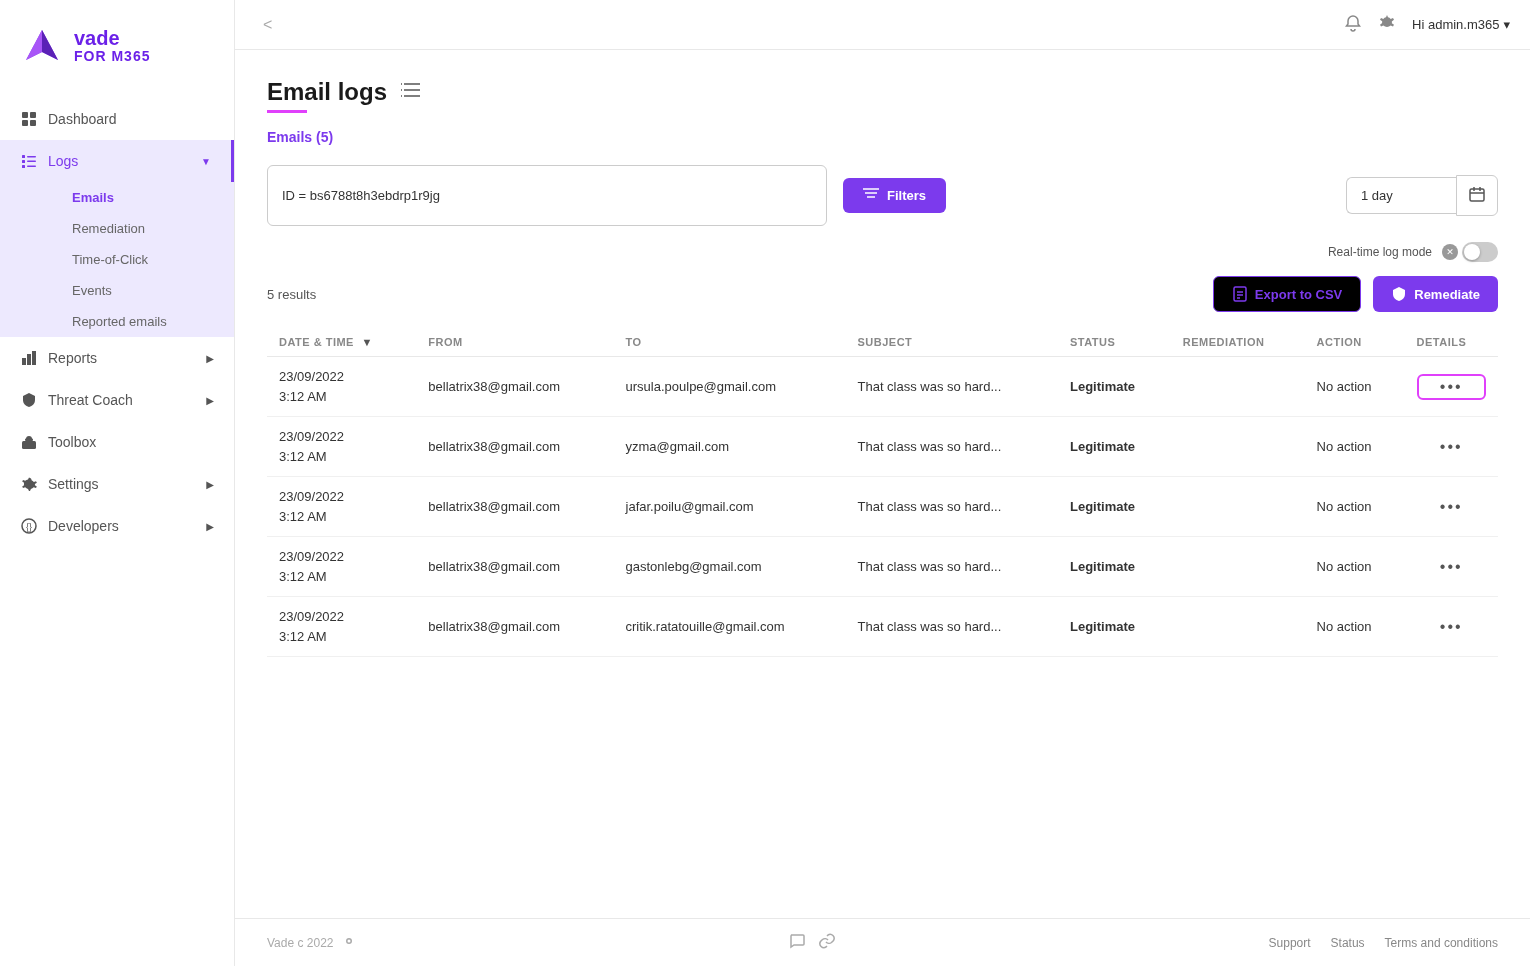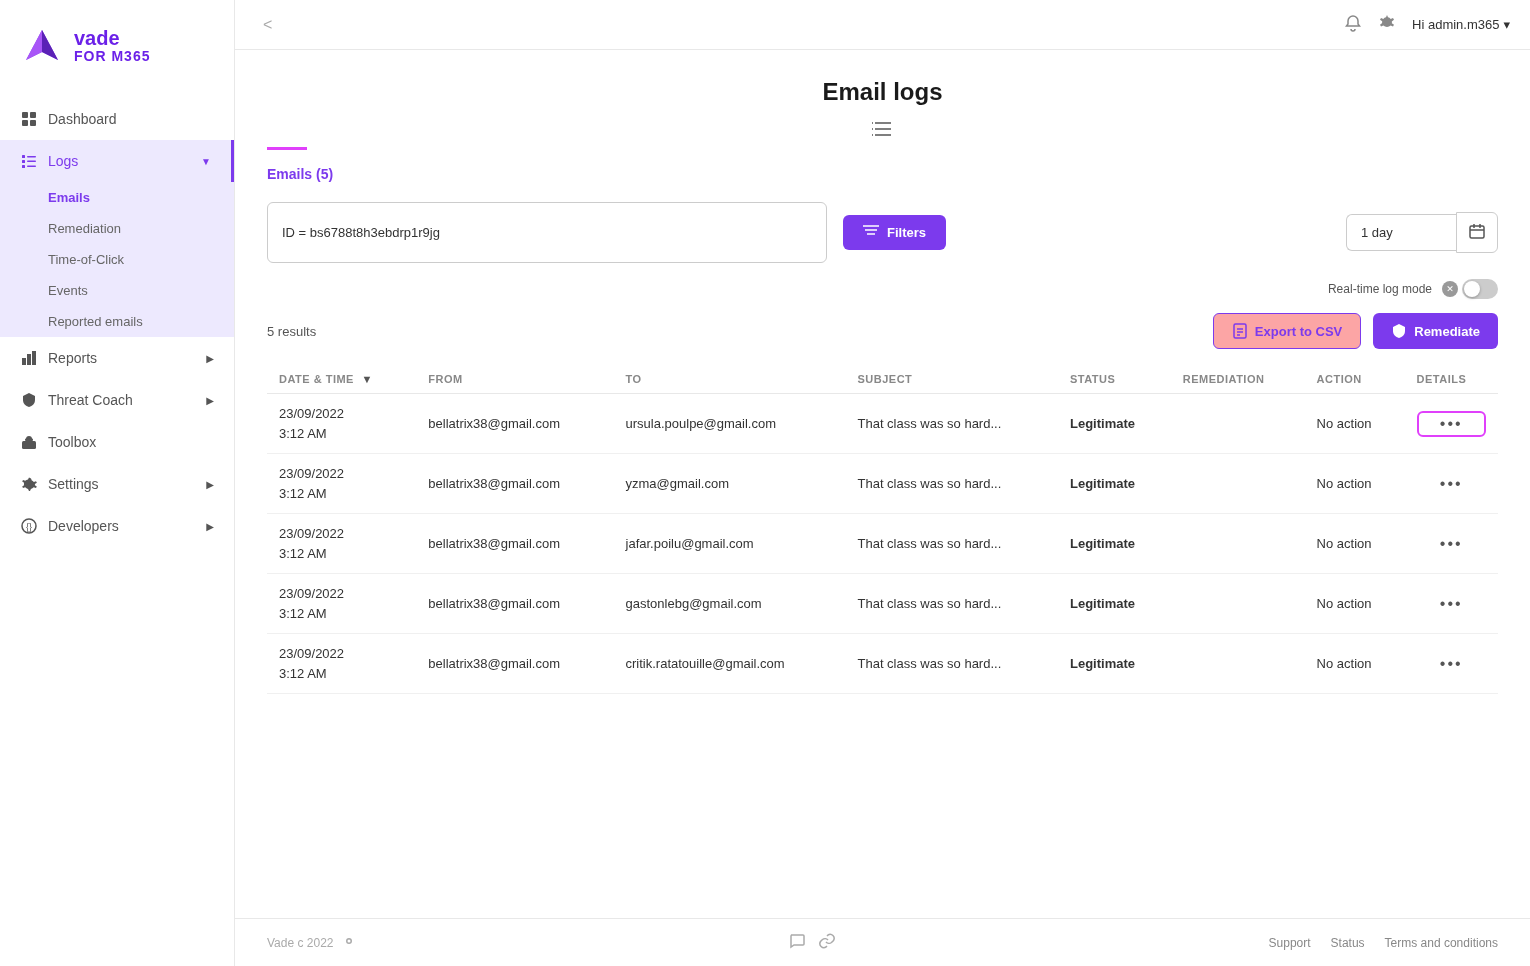--- a/index.html
+++ b/index.html
@@ -58,21 +58,21 @@
       display: flex;
       align-items: center;
       justify-content: center;
       color: inherit;
     }
     .nav-item .chevron {
       margin-left: auto;
       font-size: 10px;
     }
     .sub-nav {
-      padding-left: 48px;
+      padding-left: 72px;
       background: #ede9fe;
     }
     .sub-nav-item {
       display: block;
       padding: 8px 20px 8px 0;
       font-size: 13px;
       color: #666;
       cursor: pointer;
     }
     .sub-nav-item.active { color: #7c3aed; font-weight: 600; }
@@ -127,21 +127,20 @@
     .page-content {
       flex: 1;
       padding: 28px 32px 0;
       overflow-y: auto;
     }
     .page-header {
       display: flex;
       align-items: center;
       gap: 14px;
       margin-bottom: 4px;
-      flex-direction: column;
     }
     .page-title {
       font-size: 24px;
       font-weight: 700;
       color: #1a1a1a;
     }
     .page-title-underline {
       width: 40px;
       height: 3px;
       background: #e040fb;
@@ -273,21 +272,21 @@
     .results-count {
       font-size: 13px;
       color: #555;
     }
     .action-buttons {
       display: flex;
       gap: 12px;
     }
     .export-btn {
       border: 1.5px solid #7c3aed;
-      background: #fca5a5;
+      background: #000000;
       color: #7c3aed;
       border-radius: 6px;
       padding: 9px 18px;
       font-size: 13px;
       font-weight: 600;
       cursor: pointer;
       display: flex;
       align-items: center;
       gap: 7px;
     }

